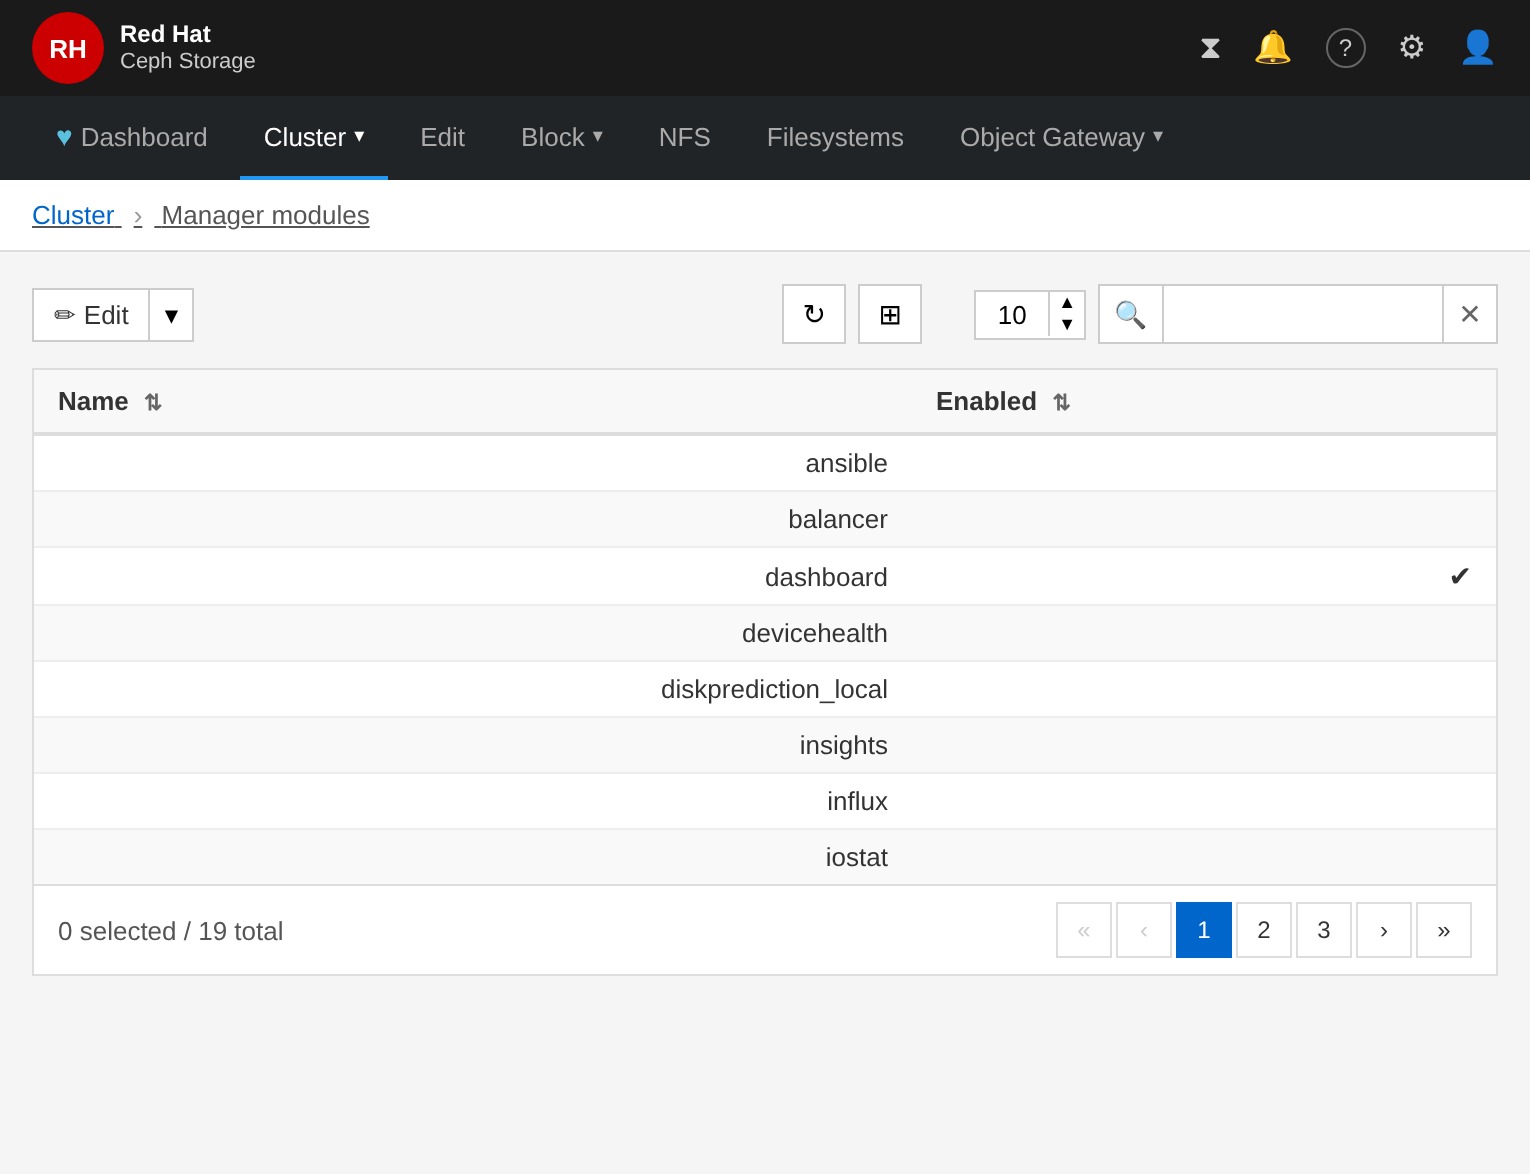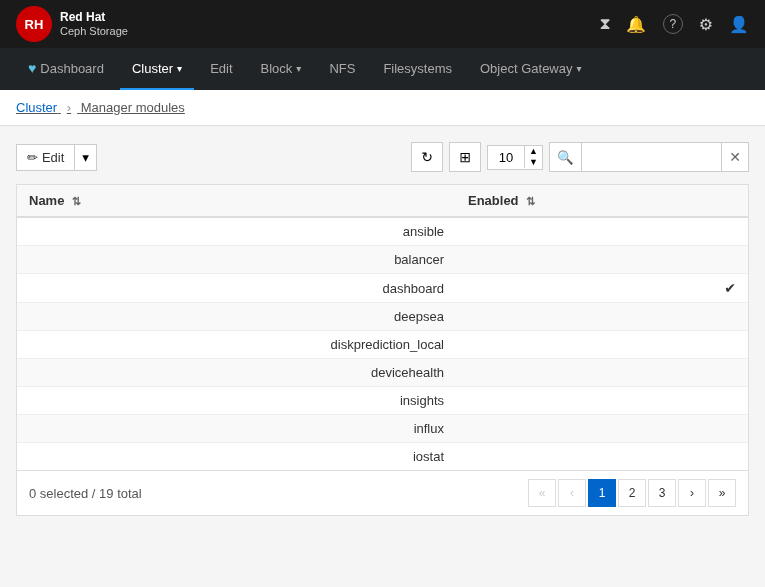--- a/index.html
+++ b/index.html
@@ -89,20 +89,21 @@
       border: 1px solid #ccc;
       background: #fff;
       cursor: pointer;
       font-size: 14px;
     }
     .page-size-ctrl {
       display: flex;
       align-items: center;
       border: 1px solid #ccc;
       background: #fff;
+      margin-left: 20px;
     }
     .page-size-input {
       width: 36px;
       border: none;
       text-align: center;
       font-size: 13px;
       padding: 4px 2px;
       outline: none;
     }
     .page-size-arrows {
@@ -305,29 +306,25 @@
           </tr>
           <tr>
             <td>balancer</td>
             <td></td>
           </tr>
           <tr>
             <td>dashboard</td>
             <td><span class="check-icon">✔</span></td>
           </tr>
           <tr>
-            <td>deepsea</td>
+            <td>devicehealth</td>
             <td></td>
           </tr>
           <tr>
             <td>diskprediction_local</td>
-            <td></td>
-          </tr>
-          <tr>
-            <td>devicehealth</td>
             <td></td>
           </tr>
           <tr>
             <td>insights</td>
             <td></td>
           </tr>
           <tr>
             <td>influx</td>
             <td></td>
           </tr>

